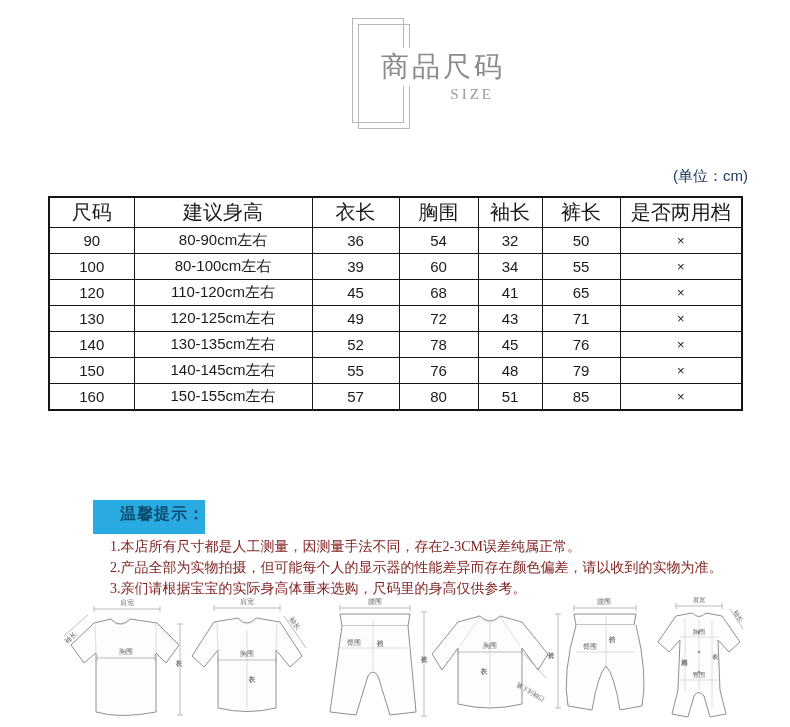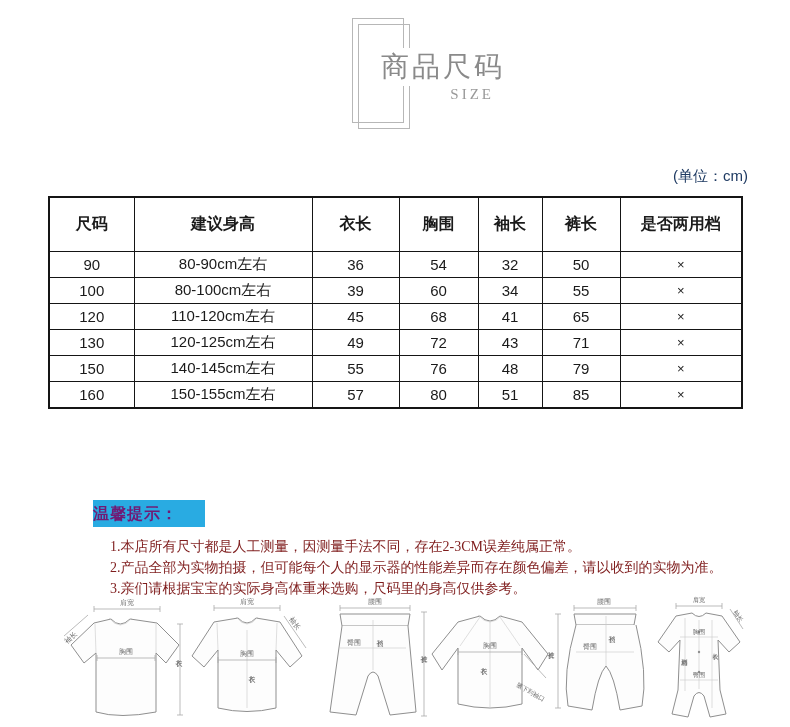--- a/index.html
+++ b/index.html
@@ -24,31 +24,31 @@
   .unit-note{
     position:absolute;right:42px;top:167px;font-size:15px;color:#1e3a62;
   }
   
   table.size-table{
     position:absolute;left:48px;top:196px;width:693px;
     border-collapse:collapse;table-layout:fixed;text-align:center;
     border:2px solid #151515;
   }
   .size-table th{
-    border:1px solid #151515;height:29px;font-size:16px;font-weight:700;padding:12px;
+    border:1px solid #151515;height:29px;font-size:20px;font-weight:400;padding:0;
   }
   .size-table td{
     border:1px solid #151515;height:25px;font-size:15px;font-weight:400;padding:0;
   }
   .size-table td:nth-child(7){font-size:13px;color:#222;}
   
   .tips-badge{
-    position:absolute;left:93px;top:500px;width:112px;height:27px;
-    background:#29abe2;color:#701a75;font-family:"Liberation Serif", serif;
-    font-weight:700;font-size:16px;line-height:27px;text-align:left;
+    position:absolute;left:93px;top:500px;width:112px;height:34px;
+    background:#29abe2;color:#0c4a6e;font-family:"Liberation Serif", serif;
+    font-weight:700;font-size:16px;line-height:27px;text-align:right;
     letter-spacing:1px;
   }
   .tips-list{
     position:absolute;left:110px;top:536px;width:640px;
     font-family:"Liberation Serif", serif;font-size:14px;color:#7f1d1d;
     line-height:21px;
   }
   
   .diagrams{position:absolute;left:0;top:596px;width:790px;height:131px;}
   .diagrams svg{position:absolute;top:0;}
@@ -117,20 +117,29 @@
       <td>65</td>
       <td>×</td>
     </tr>
     <tr>
       <td>130</td>
       <td>120-125cm左右</td>
       <td>49</td>
       <td>72</td>
       <td>43</td>
       <td>71</td>
+      <td>×</td>
+    </tr>
+    <tr>
+      <td>140</td>
+      <td>130-135cm左右</td>
+      <td>52</td>
+      <td>78</td>
+      <td>45</td>
+      <td>76</td>
       <td>×</td>
     </tr>
     <tr>
       <td>150</td>
       <td>140-145cm左右</td>
       <td>55</td>
       <td>76</td>
       <td>48</td>
       <td>79</td>
       <td>×</td>

